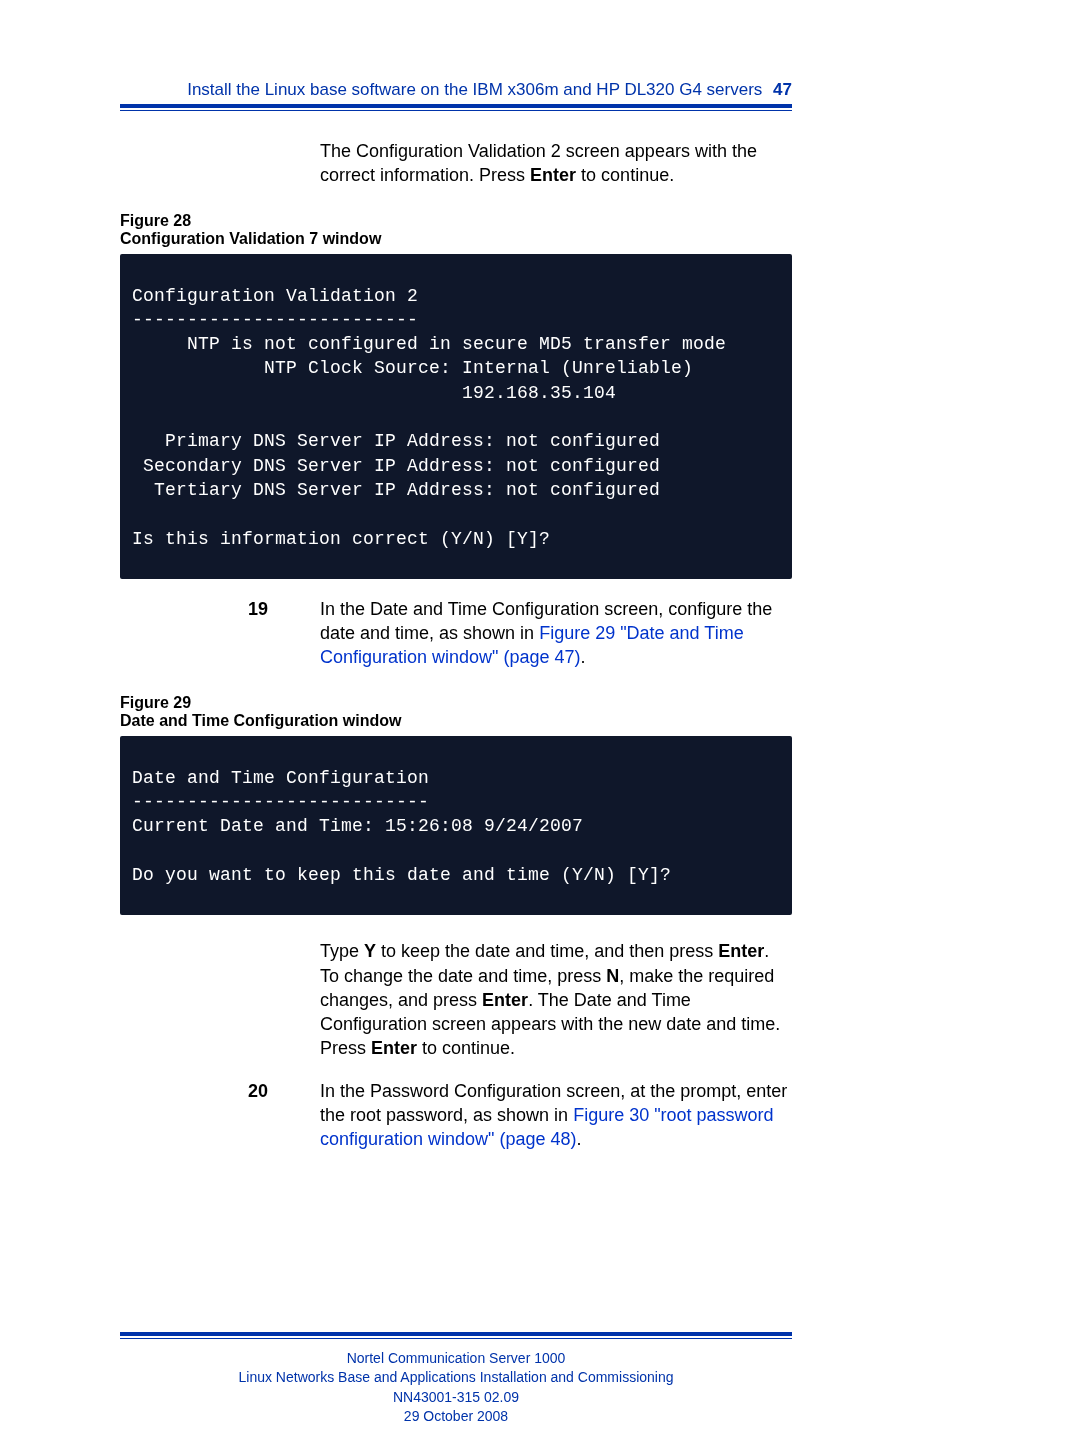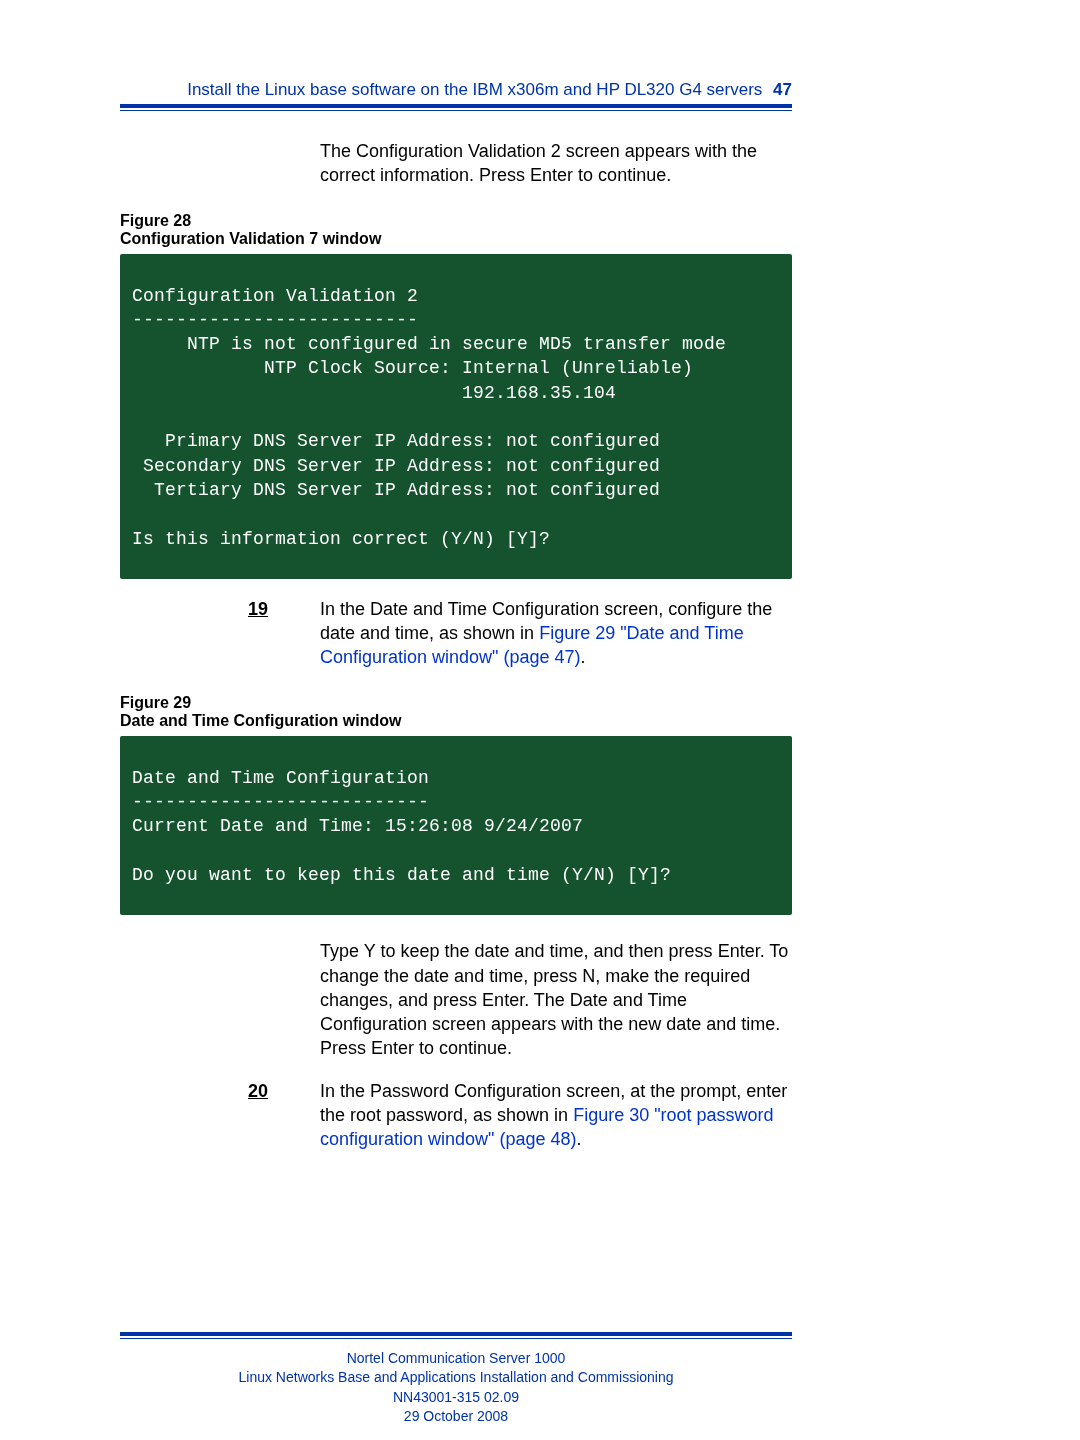--- a/index.html
+++ b/index.html
@@ -42,42 +42,41 @@
     display: flex;
     margin-left: 128px;
     font-size: 18px;
     line-height: 1.35;
     margin-bottom: 6px;
   }
   .step-num {
     font-weight: bold;
     width: 72px;
     flex: 0 0 72px;
-    text-decoration: underline;
   }
   .step-body { flex: 1; }
   .link { color: #0033cc; }
   .fig-caption {
     font-weight: bold;
     font-size: 16px;
     margin-top: 24px;
     margin-bottom: 6px;
   }
   .terminal {
-    background: #14532d;
+    background: #0f172a;
     color: #fff;
     font-family: "Courier New", Courier, monospace;
     font-size: 18px;
     padding: 30px 12px 28px 12px;
     white-space: pre;
     line-height: 1.35;
     border-radius: 2px;
     letter-spacing: 0.2px;
   }
-  .bold { font-weight: normal; }
+  .bold { font-weight: bold; }
   .foot-rule {
     border-top: 4px solid #0033aa;
     border-bottom: 1px solid #0033aa;
     height: 2px;
     margin-top: 180px;
     margin-bottom: 10px;
   }
   .footer {
     color: #0033aa;
     font-size: 14px;

